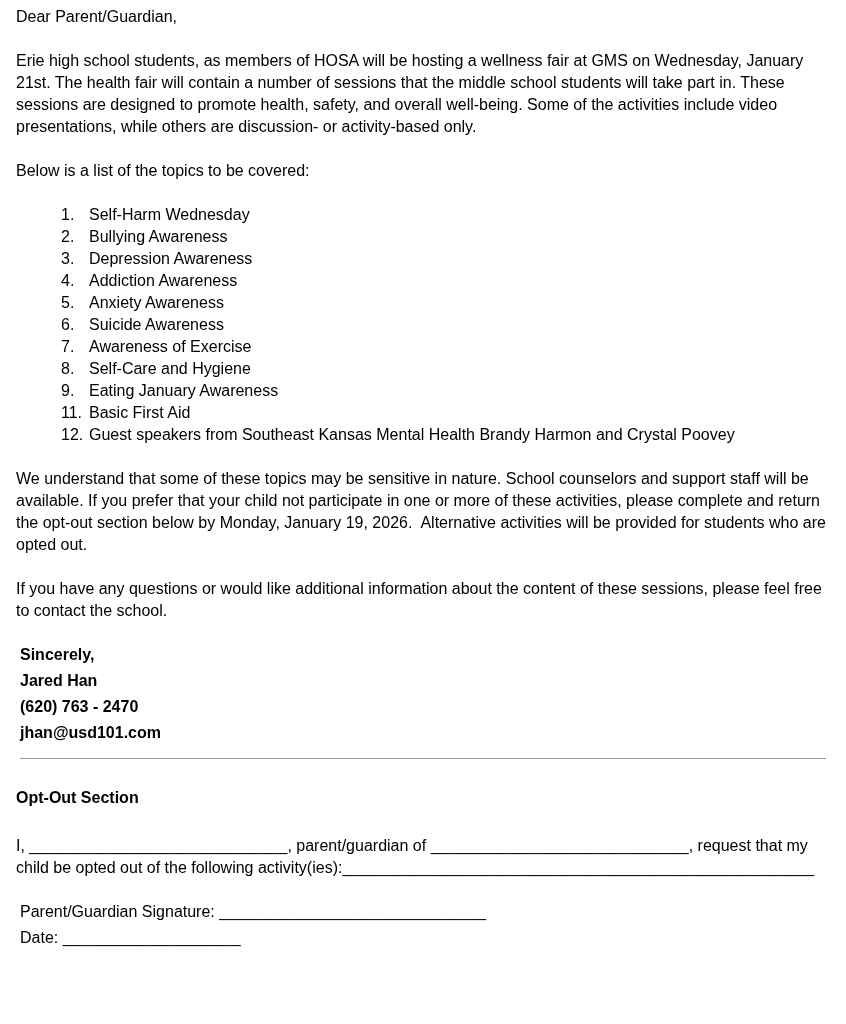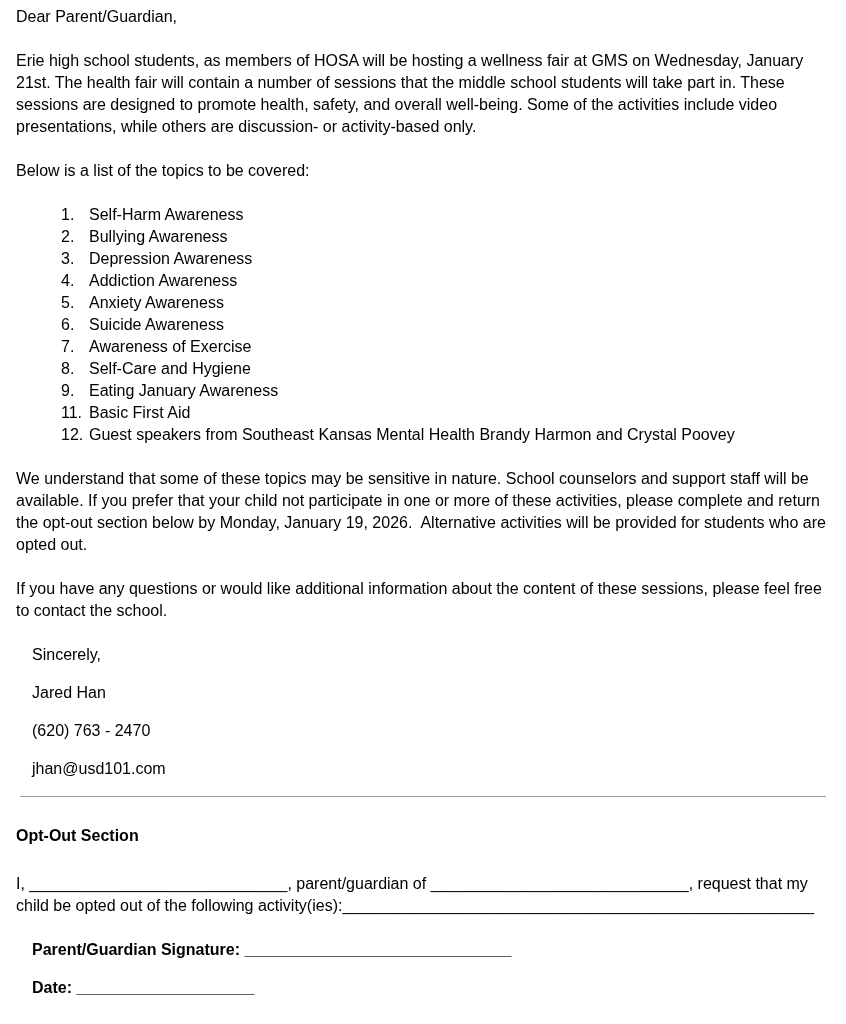--- a/index.html
+++ b/index.html
@@ -32,47 +32,47 @@
     padding-left: 28px;
   }
   ol.topics .num {
     position: absolute;
     left: 0;
     top: 0;
   }
   .sig-block {
     margin: 0 0 14px 0;
   }
-  .sig-line { margin: 16px; }
+  .sig-line { margin: 4px; font-weight: bold; }
   hr.divider {
     border: none;
     border-top: 1px solid #9a9a9a;
     margin: 0 4px 28px 4px;
     height: 0;
   }
   .optout-heading {
     font-weight: bold;
     margin: 0 0 26px 0;
   }
-  .fill-block { margin: 16px; font-weight: bold; }
+  .fill-block { margin: 4px; }
   .blank { white-space: pre; }
 </style>
 </head>
 <body>
 
 <div class="page">
 
   <p class="para">Dear Parent/Guardian,</p>
 
   <p class="para">Erie high school students, as members of HOSA will be hosting a wellness fair at GMS on Wednesday, January 21st. The health fair will contain a number of sessions that the middle school students will take part in. These sessions are designed to promote health, safety, and overall well-being. Some of the activities include video presentations, while others are discussion- or activity-based only.</p>
 
   <p class="para">Below is a list of the topics to be covered:</p>
 
   <ol class="topics">
-    <li><span class="num">1.</span><span>Self-Harm Awareness</span></li>
+    <li><span class="num">1.</span><span>Self-Harm Wednesday</span></li>
     <li><span class="num">2.</span><span>Bullying Awareness</span></li>
     <li><span class="num">3.</span><span>Depression Awareness</span></li>
     <li><span class="num">4.</span><span>Addiction Awareness</span></li>
     <li><span class="num">5.</span><span>Anxiety Awareness</span></li>
     <li><span class="num">6.</span><span>Suicide Awareness</span></li>
     <li><span class="num">7.</span><span>Awareness of Exercise</span></li>
     <li><span class="num">8.</span><span>Self-Care and Hygiene</span></li>
     <li><span class="num">9.</span><span>Eating January Awareness</span></li>
     <li><span class="num">11.</span><span>Basic First Aid</span></li>
     <li><span class="num">12.</span><span>Guest speakers from Southeast Kansas Mental Health Brandy Harmon and Crystal Poovey</span></li>

